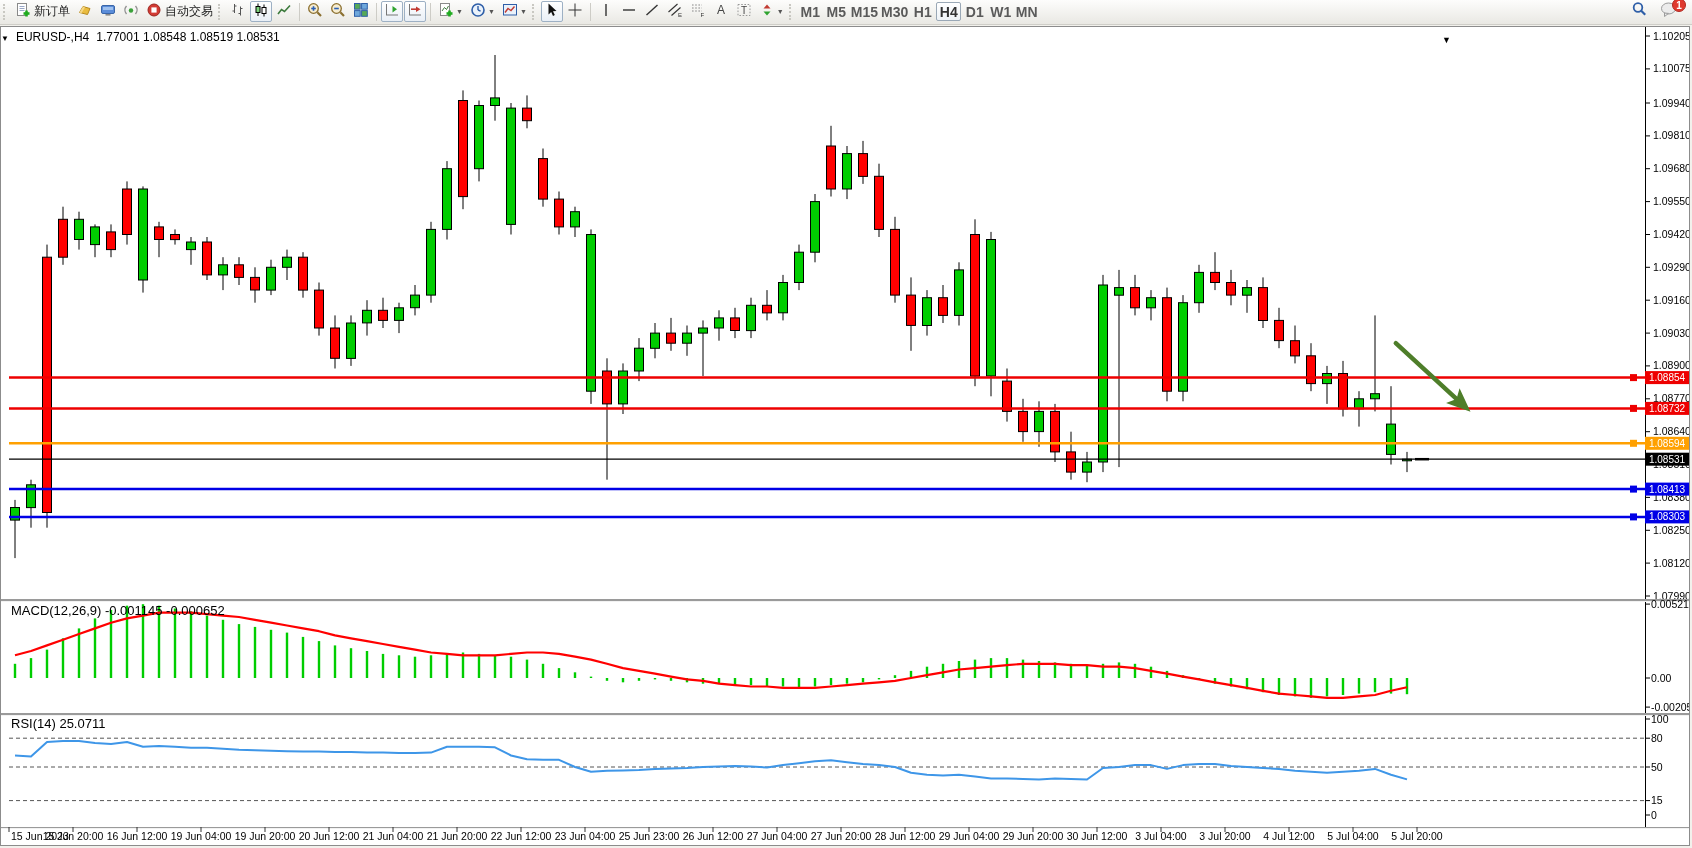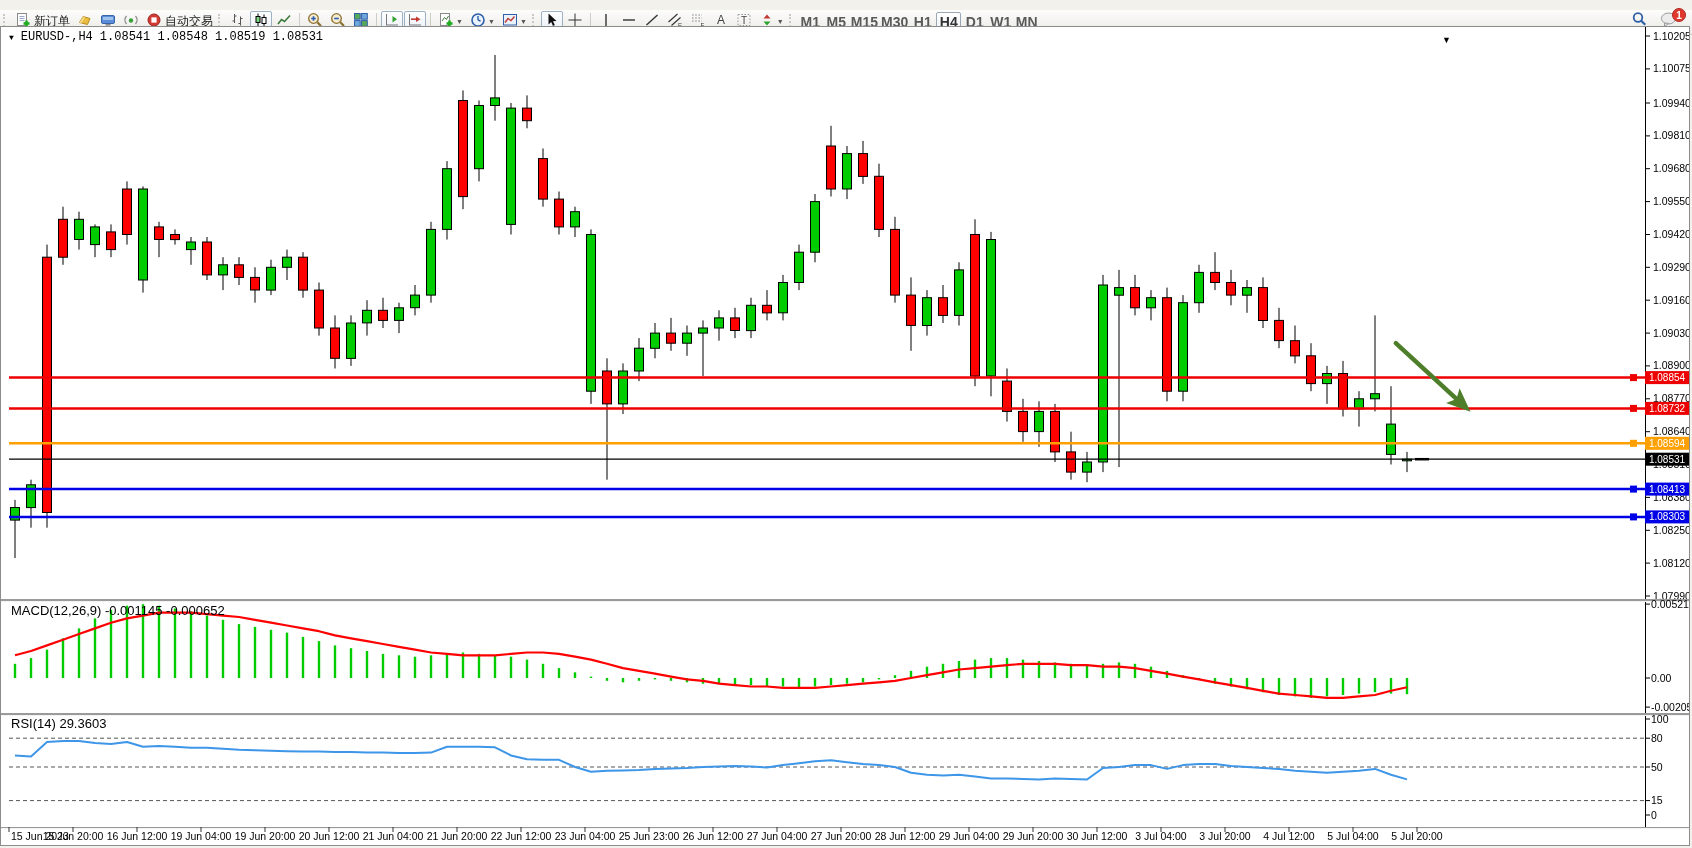--- a/index.html
+++ b/index.html
@@ -1,43 +1,43 @@
 <!DOCTYPE html>
 <html><head>
 <meta charset="utf-8">
 <style>
   * { box-sizing: border-box; margin:0; padding:0; }
   html,body { width:1692px; height:848px; overflow:hidden;
     font-family:"Liberation Sans", sans-serif; background:#f2f1ec; }
 
   
   #toolbar { height:25px; display:flex; align-items:center; padding:1px 3px 2px 2px;
-    background:linear-gradient(#fdfdfc,#e9e8e3); border-bottom:1px solid #cfcec8; gap:1px;margin-top:10px; }
+    background:linear-gradient(#fdfdfc,#e9e8e3); border-bottom:1px solid #cfcec8; gap:1px; }
   .grip { width:5px; height:16px; border-left:2px dotted #c9c8c2; margin:0 3px 0 1px; }
   .sep  { width:1px; height:18px; background:#cdccc6; margin:0 3px; }
   .tb { height:21px; min-width:22px; display:flex; align-items:center; justify-content:center;
     border:1px solid transparent; border-radius:2px; padding:0 2px; cursor:default; }
   .tb.active { border-color:#9db0c4; background:linear-gradient(#ffffff,#e9eff6); }
   .tb .lbl { font-size:12px; color:#222; margin-left:3px; white-space:nowrap; }
   .caret { font-size:7px; color:#555; margin-left:2px; }
   .tfbtn { height:19px; min-width:25px; display:flex; align-items:center; justify-content:center;
     font-size:14px; font-weight:bold; color:#5a5a5a; border:1px solid transparent; border-radius:2px; }
   .tfbtn.active { border-color:#9aa8b6; background:linear-gradient(#ffffff,#eef2f6); color:#333; }
   #right-tools { margin-left:auto; display:flex; align-items:center; gap:6px; padding-right:8px; }
   #chat-wrap { position:relative; }
   #chat-badge { position:absolute; top:-4px; right:-6px; min-width:14px; height:14px; border-radius:8px;
     background:#e03a2f; color:#fff; font-size:10px; font-weight:bold; display:flex;
     align-items:center; justify-content:center; border:1px solid #b02a22; padding:0 2px; }
 
   
   #chart-window { position:absolute; top:26px; left:0; width:1690px; height:820px;
     border:1px solid #8c8c8c; background:#fff; }
   #chart-canvas { position:absolute; left:0; top:0; }
-  .chart-title { position:absolute; top:3px; left:8px; font-size:12px; color:#000;
-    display:flex; align-items:center; gap:7px; z-index:3;font-family:Liberation Mono, monospace; }
+  .chart-title { position:absolute; top:3px; left:0; font-size:12px; color:#000;
+    display:flex; align-items:center; gap:7px; z-index:3; }
   .sym-caret::before { content:"▼"; font-size:8px; color:#000; }
   .win-caret { position:absolute; top:2px; left:1441px; z-index:3; }
   .win-caret::before { content:"▼"; font-size:9px; color:#000; }
   .ind-label { position:absolute; left:10px; font-size:13px; color:#000; z-index:3; }
   #macd-label { top:576px; }
   #rsi-label  { top:689px; }
   svg { font-family:"Liberation Sans", sans-serif; }
 </style>
 </head>
 <body>
@@ -294,25 +294,25 @@
           </svg></span>
       <span id="chat-badge">1</span>
     </div>
   </div>
 </div>
 
 <div id="chart-window">
   <div class="chart-title">
     <span class="sym-caret"></span>
     <span>EURUSD-,H4</span>
-    <span>1.08541 1.08548 1.08519 1.08531</span>
+    <span>1.77001 1.08548 1.08519 1.08531</span>
   </div>
   <span class="win-caret"></span>
   <span class="ind-label" id="macd-label">MACD(12,26,9) -0.001145 -0.000652</span>
-  <span class="ind-label" id="rsi-label">RSI(14) 29.3603</span>
+  <span class="ind-label" id="rsi-label">RSI(14) 25.0711</span>
   <svg id="chart-canvas" width="1688" height="818">
       <defs>
         <marker id="ah" markerWidth="26" markerHeight="22" refX="16" refY="10" orient="auto" markerUnits="userSpaceOnUse">
           <path d="M0,0 L24,10 L0,20 L5,10 Z" fill="#4E7E2A"></path>
         </marker>
       </defs>
       <rect x="0" y="0" width="1688" height="818" fill="#fff"></rect>
       <g>
         <line x1="14" y1="472.9" x2="14" y2="531.1" stroke="#000000" stroke-width="1"></line>
         <rect x="9.5" y="480.5" width="9" height="12.6" fill="#00CD00" stroke="#000" stroke-width="1"></rect>

